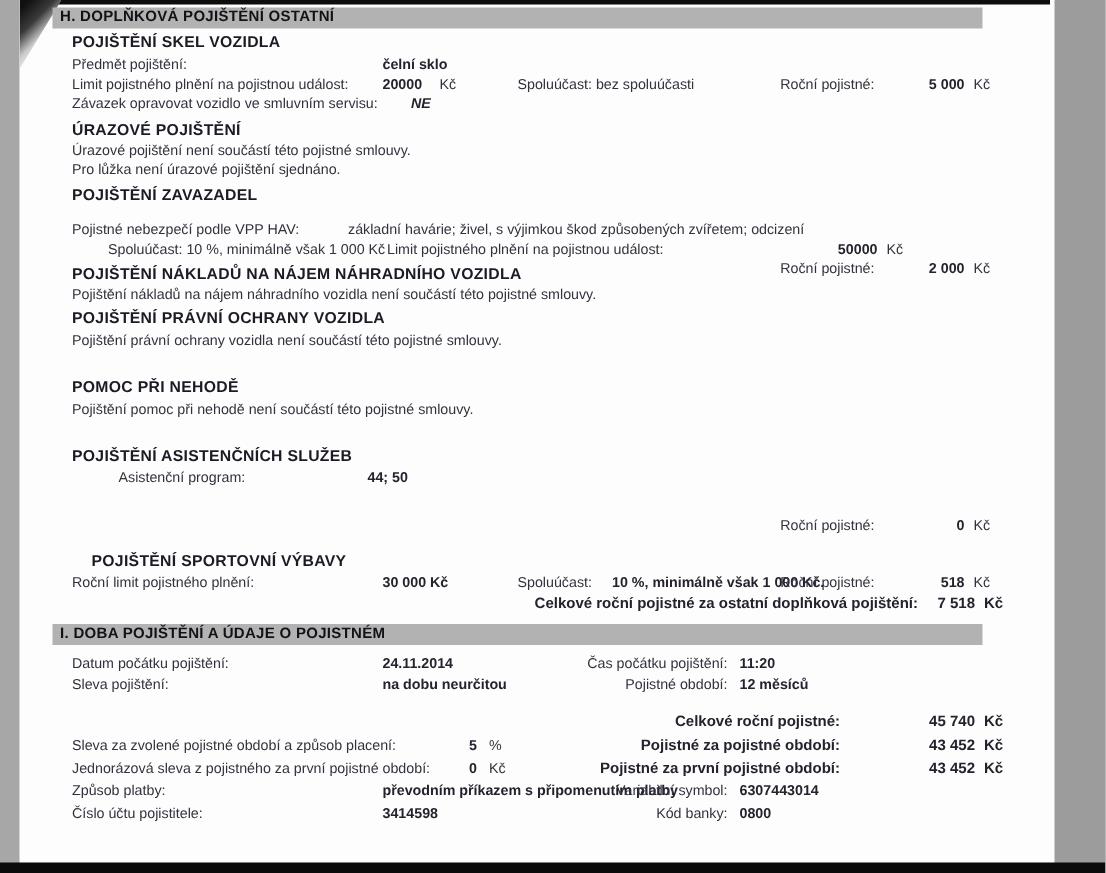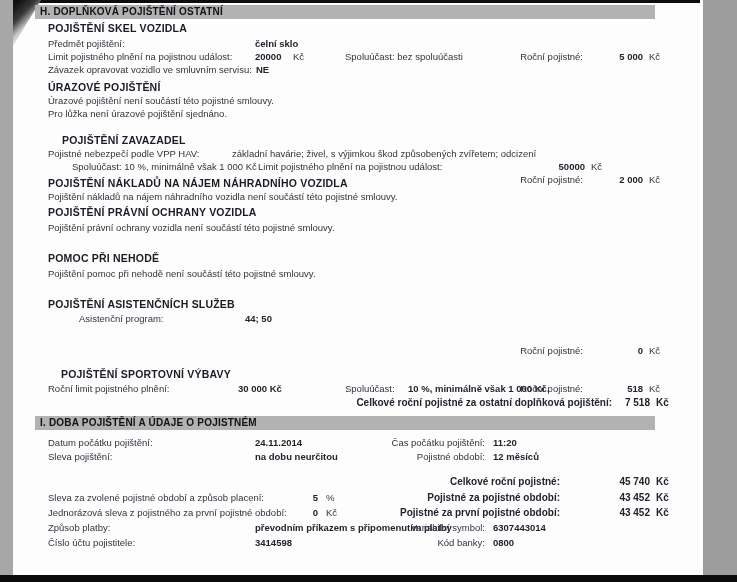--- a/index.html
+++ b/index.html
@@ -38,27 +38,27 @@
   <span class="t" style="left:48px;top:38px;">Předmět pojištění:</span>
   <span class="t b" style="left:255px;top:38px;">čelní sklo</span>
   <span class="t" style="left:48px;top:51px;">Limit pojistného plnění na pojistnou událost:</span>
   <span class="t b" style="left:255px;top:51px;">20000</span>
   <span class="t" style="left:293px;top:51px;">Kč</span>
   <span class="t" style="left:345px;top:51px;">Spoluúčast: bez spoluúčasti</span>
   <span class="t ra" style="right:154px;top:51px;">Roční pojistné:</span>
   <span class="t b ra" style="right:94px;top:51px;">5 000</span>
   <span class="t" style="left:649px;top:51px;">Kč</span>
   <span class="t" style="left:48px;top:64px;">Závazek opravovat vozidlo ve smluvním servisu:</span>
-  <span class="t b" style="left:256px;top:64px;">NE</span>
+  <span class="t b" style="left:274px;top:64px;font-style:italic;">NE</span>
 
   <div class="ttl" style="left:48px;top:81px;">ÚRAZOVÉ POJIŠTĚNÍ</div>
   <span class="t" style="left:48px;top:95px;">Úrazové pojištění není součástí této pojistné smlouvy.</span>
   <span class="t" style="left:48px;top:108px;">Pro lůžka není úrazové pojištění sjednáno.</span>
 
-  <div class="ttl" style="left:48px;top:134px;margin-left:14px;">POJIŠTĚNÍ ZAVAZADEL</div>
+  <div class="ttl" style="left:48px;top:124px;">POJIŠTĚNÍ ZAVAZADEL</div>
   <span class="t" style="left:48px;top:148px;">Pojistné nebezpečí podle VPP HAV:</span>
   <span class="t" style="left:232px;top:148px;">základní havárie; živel, s výjimkou škod způsobených zvířetem; odcizení</span>
   <span class="t" style="left:48px;top:161px;margin-left:24px;">Spoluúčast: 10 %, minimálně však 1 000 Kč</span>
   <span class="t" style="left:258px;top:161px;">Limit pojistného plnění na pojistnou událost:</span>
   <span class="t b ra" style="right:152px;top:161px;">50000</span>
   <span class="t" style="left:591px;top:161px;">Kč</span>
   <span class="t ra" style="right:154px;top:174px;">Roční pojistné:</span>
   <span class="t b ra" style="right:94px;top:174px;">2 000</span>
   <span class="t" style="left:649px;top:174px;">Kč</span>
 
@@ -73,21 +73,21 @@
 
   <div class="ttl" style="left:48px;top:298px;">POJIŠTĚNÍ ASISTENČNÍCH SLUŽEB</div>
   <span class="t" style="left:48px;top:313px;margin-left:31px;">Asistenční program:</span>
   <span class="t b" style="left:245px;top:313px;">44; 50</span>
   <span class="t ra" style="right:154px;top:345px;">Roční pojistné:</span>
   <span class="t b ra" style="right:94px;top:345px;">0</span>
   <span class="t" style="left:649px;top:345px;">Kč</span>
 
   <div class="ttl" style="left:48px;top:368px;padding-left:13px;">POJIŠTĚNÍ SPORTOVNÍ VÝBAVY</div>
   <span class="t" style="left:48px;top:383px;">Roční limit pojistného plnění:</span>
-  <span class="t b" style="left:238px;top:383px;">30 000 Kč</span>
+  <span class="t b" style="left:255px;top:383px;">30 000 Kč</span>
   <span class="t" style="left:345px;top:383px;">Spoluúčast:</span>
   <span class="t b" style="left:408px;top:383px;">10 %, minimálně však 1 000 Kč.</span>
   <span class="t ra" style="right:154px;top:383px;">Roční pojistné:</span>
   <span class="t b ra" style="right:94px;top:383px;margin-left:39px;">518</span>
   <span class="t" style="left:649px;top:383px;">Kč</span>
   <span class="t b ra" style="right:125px;top:397px;font-size:10px;">Celkové roční pojistné za ostatní doplňková pojištění:</span>
   <span class="t b ra" style="right:87px;top:397px;font-size:10px;">7 518</span>
   <span class="t b" style="left:656px;top:397px;font-size:10px;">Kč</span>
 
   <div class="bar" style="top:416px;">I. DOBA POJIŠTĚNÍ A ÚDAJE O POJISTNÉM</div>

